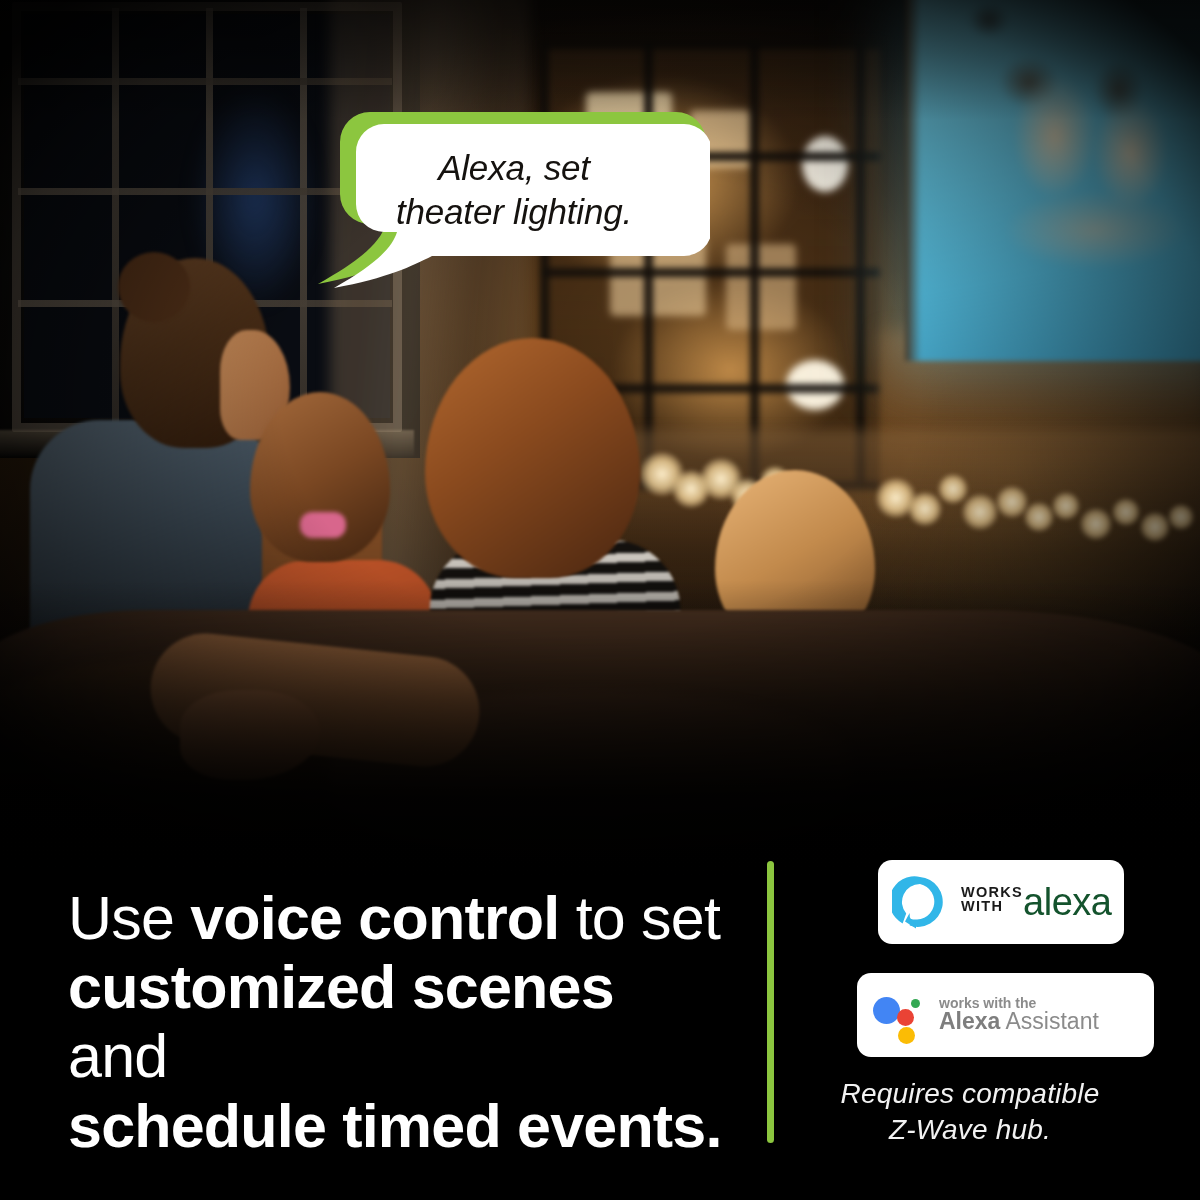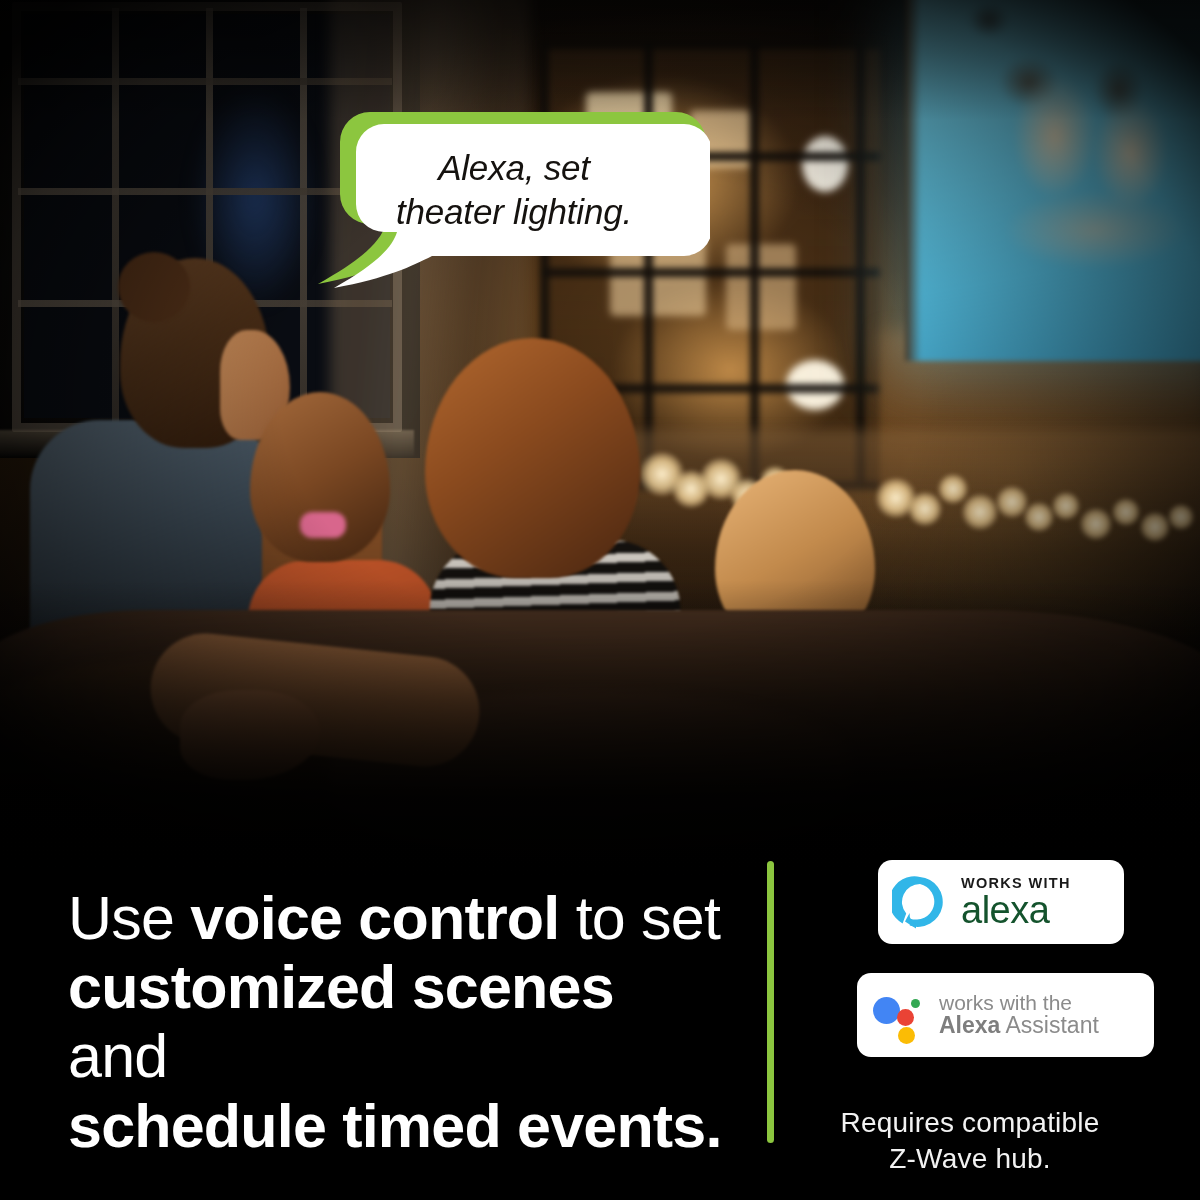--- a/index.html
+++ b/index.html
@@ -132,33 +132,33 @@
   #headline b{font-weight:700;}
 
   #divider{position:absolute;left:767px;top:861px;width:7px;height:282px;background:#8CC63F;border-radius:4px;}
 
   .badge{position:absolute;background:#fff;border-radius:14px;display:flex;align-items:center;
     box-shadow:0 2px 10px rgba(0,0,0,.55);}
   #badge-alexa{left:878px;top:860px;width:218px;height:84px;padding:0 14px;gap:13px;}
   #badge-google{left:857px;top:973px;width:265px;height:84px;padding:0 16px;gap:14px;}
 
   .alexa-logo{width:56px;height:56px;flex:0 0 56px;position:relative;}
-  .alexa-text{display:flex;flex-direction:column;justify-content:center;line-height:1;}
+  .alexa-text{display:flex;justify-content:center;line-height:1;}
   .alexa-ww{font-size:14.5px;font-weight:700;letter-spacing:1.3px;color:#1a1a1a;margin-bottom:3px;}
   .alexa-name{font-size:38px;font-weight:300;color:#14532d;letter-spacing:-.5px;line-height:.92;}
 
   .g-dots{width:52px;height:52px;flex:0 0 52px;position:relative;}
   .g-dot{position:absolute;border-radius:50%;}
   .g-text{display:flex;flex-direction:column;justify-content:center;line-height:1.04;color:#8b8b8b;}
-  .g-l1{font-size:21px;font-weight:400;}
+  .g-l1{font-size:14px;font-weight:700;}
   .g-l2{font-size:23px;font-weight:400;}
   .g-l2 .gbold{font-weight:700;color:#7e7e7e;}
 
   #disclaimer{position:absolute;left:800px;top:1076px;width:340px;text-align:center;color:#f2f2f2;
-    font-weight:300;font-size:28px;line-height:1.30;letter-spacing:.2px;margin-top:29px;}
+    font-style:italic;font-weight:300;font-size:28px;line-height:1.30;letter-spacing:.2px;}
 </style>
 </head>
 <body>
 
 <div id="stage">
 
   <div id="photo">
 
     <div class="layer room-base"></div>
 

